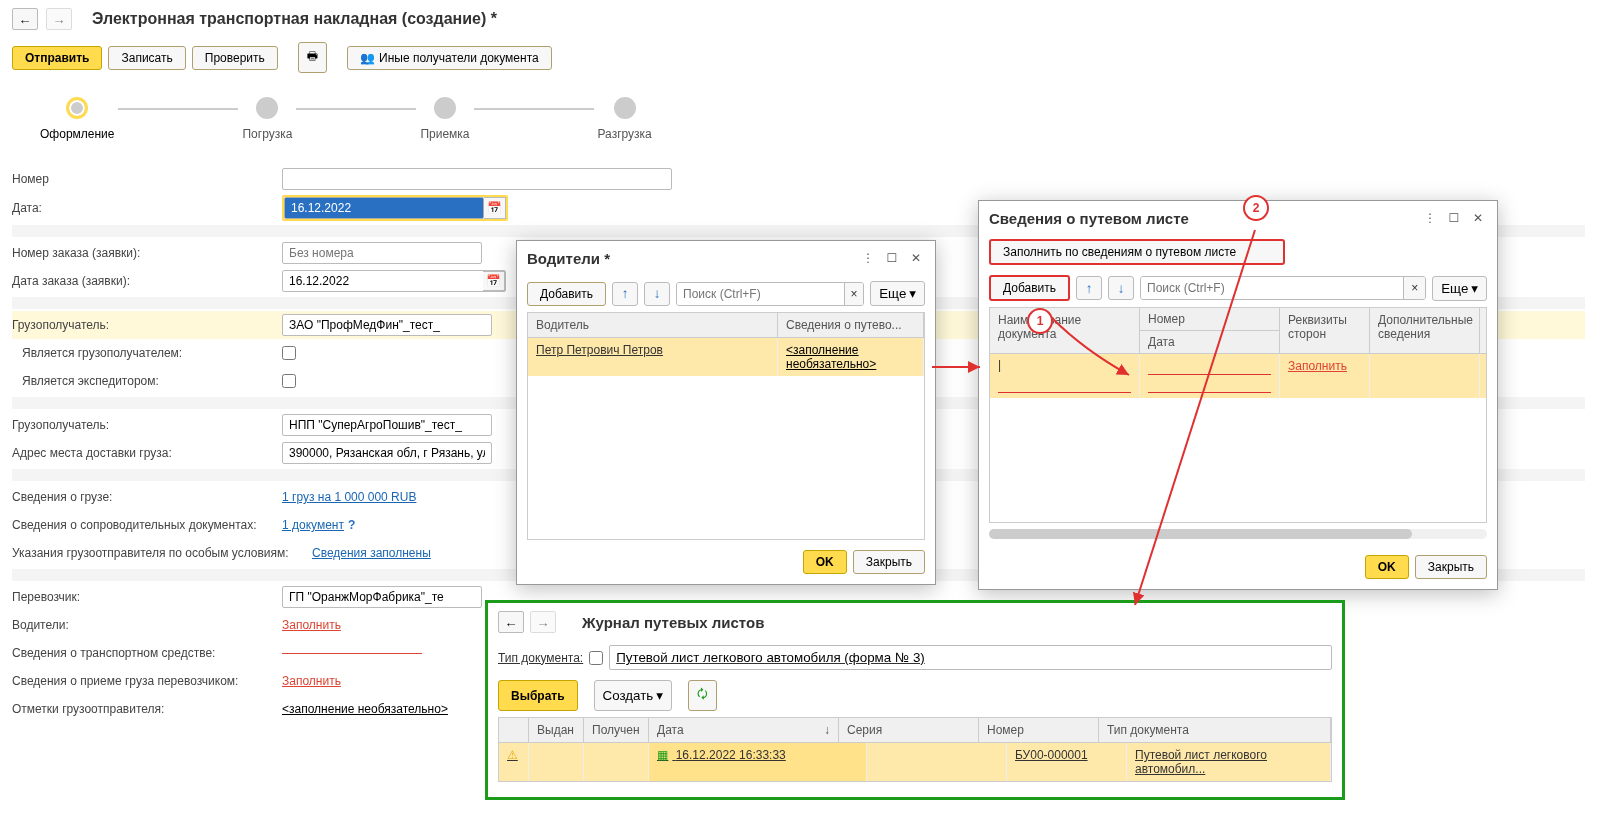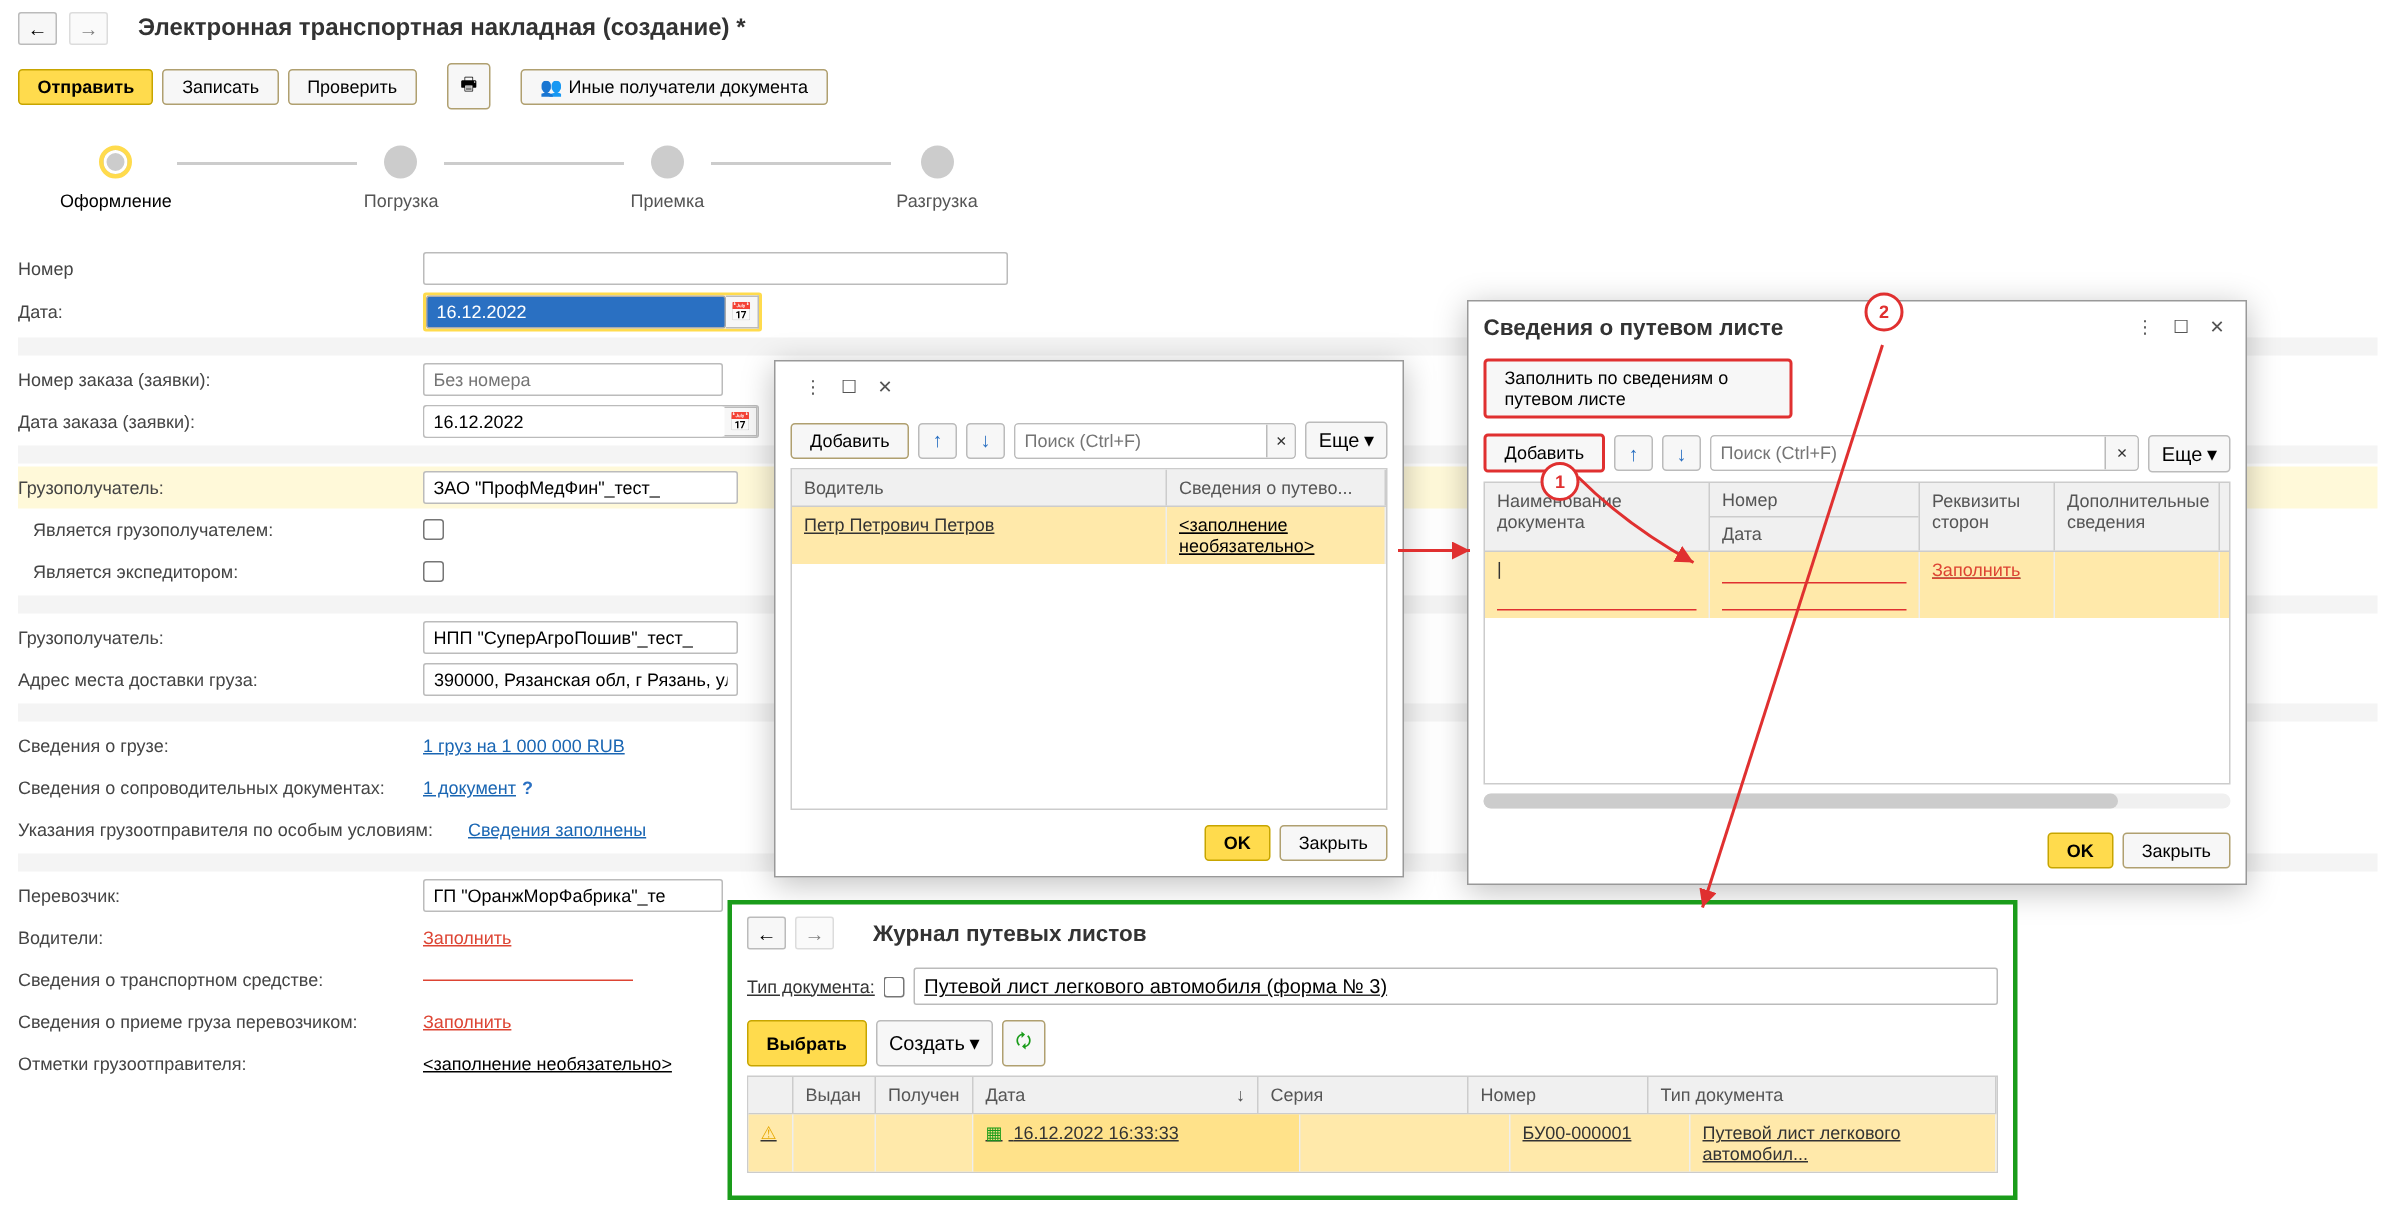--- a/index.html
+++ b/index.html
@@ -93,21 +93,21 @@
 
 
 .green-panel {
   position: absolute; border: 3px solid #1a9c1a;
   background: #fff; display: flex; flex-direction: column;
 }
 .green-header { display: flex; align-items: center; padding: 8px 10px; gap: 6px; }
 .green-title { font-size: 15px; font-weight: bold; margin-left: 20px; }
 .doc-type-row { display: flex; align-items: center; gap: 6px; padding: 4px 10px; text-decoration: underline; }
 .doc-type-row .long-input { flex: 1; border: 1px solid #bbb; padding: 4px 6px; border-radius: 2px; }
-.green-toolbar { display: flex; gap: 6px; padding: 6px 10px; }
+.green-toolbar { display: flex; gap: 16px; padding: 6px 10px; }
 .result-grid { margin: 0 10px 10px; border: 1px solid #ccc; }
 
 
 .red-underline {
   border-bottom: 1px solid #e03030; height: 16px; display: block;
 }
 svg.arrow-svg { position: absolute; pointer-events: none; z-index: 50; }
 .help-q { color: #2a70c2; margin-left: 4px; font-weight: bold; }
 </style>
 </head>
@@ -238,20 +238,21 @@
     <a class="link red">Заполнить</a>
   </div>
   <div class="form-row">
     <span class="form-label">Отметки грузоотправителя:</span>
     <a class="link gray" style="text-decoration:underline">&lt;заполнение необязательно&gt;</a>
   </div>
 </div>
 
 <div class="dialog" style="left:516px;top:240px;width:420px;height:345px;">
   <div class="dialog-title-row">
+    <span class="dialog-title">Водители *</span>
     <span class="dialog-ctrl">⋮</span>
     <span class="dialog-ctrl">☐</span>
     <span class="dialog-ctrl">✕</span>
   </div>
   <div class="dialog-toolbar">
     <button class="btn">Добавить</button>
     <button class="arrow-btn">
         <span class="up">↑</span>
       </button>
     <button class="arrow-btn">
@@ -283,21 +284,21 @@
 </div>
 
 <div class="dialog" style="left:978px;top:200px;width:520px;height:390px;">
   <div class="dialog-title-row">
     <span class="dialog-title">Сведения о путевом листе</span>
     <span class="dialog-ctrl">⋮</span>
     <span class="dialog-ctrl">☐</span>
     <span class="dialog-ctrl">✕</span>
   </div>
   <div style="padding:4px 10px">
-    <button class="btn outlined-red" style="width:206px;text-align:left">Заполнить по сведениям о путевом листе</button>
+    <button class="btn outlined-red" style="width:296px;text-align:right">Заполнить по сведениям о путевом листе</button>
   </div>
   <div class="dialog-toolbar">
     <button class="btn outlined-red">Добавить</button>
     <button class="arrow-btn">
         <span class="up">↑</span>
       </button>
     <button class="arrow-btn">
         <span class="down">↓</span>
       </button>
     <div class="search-box">

